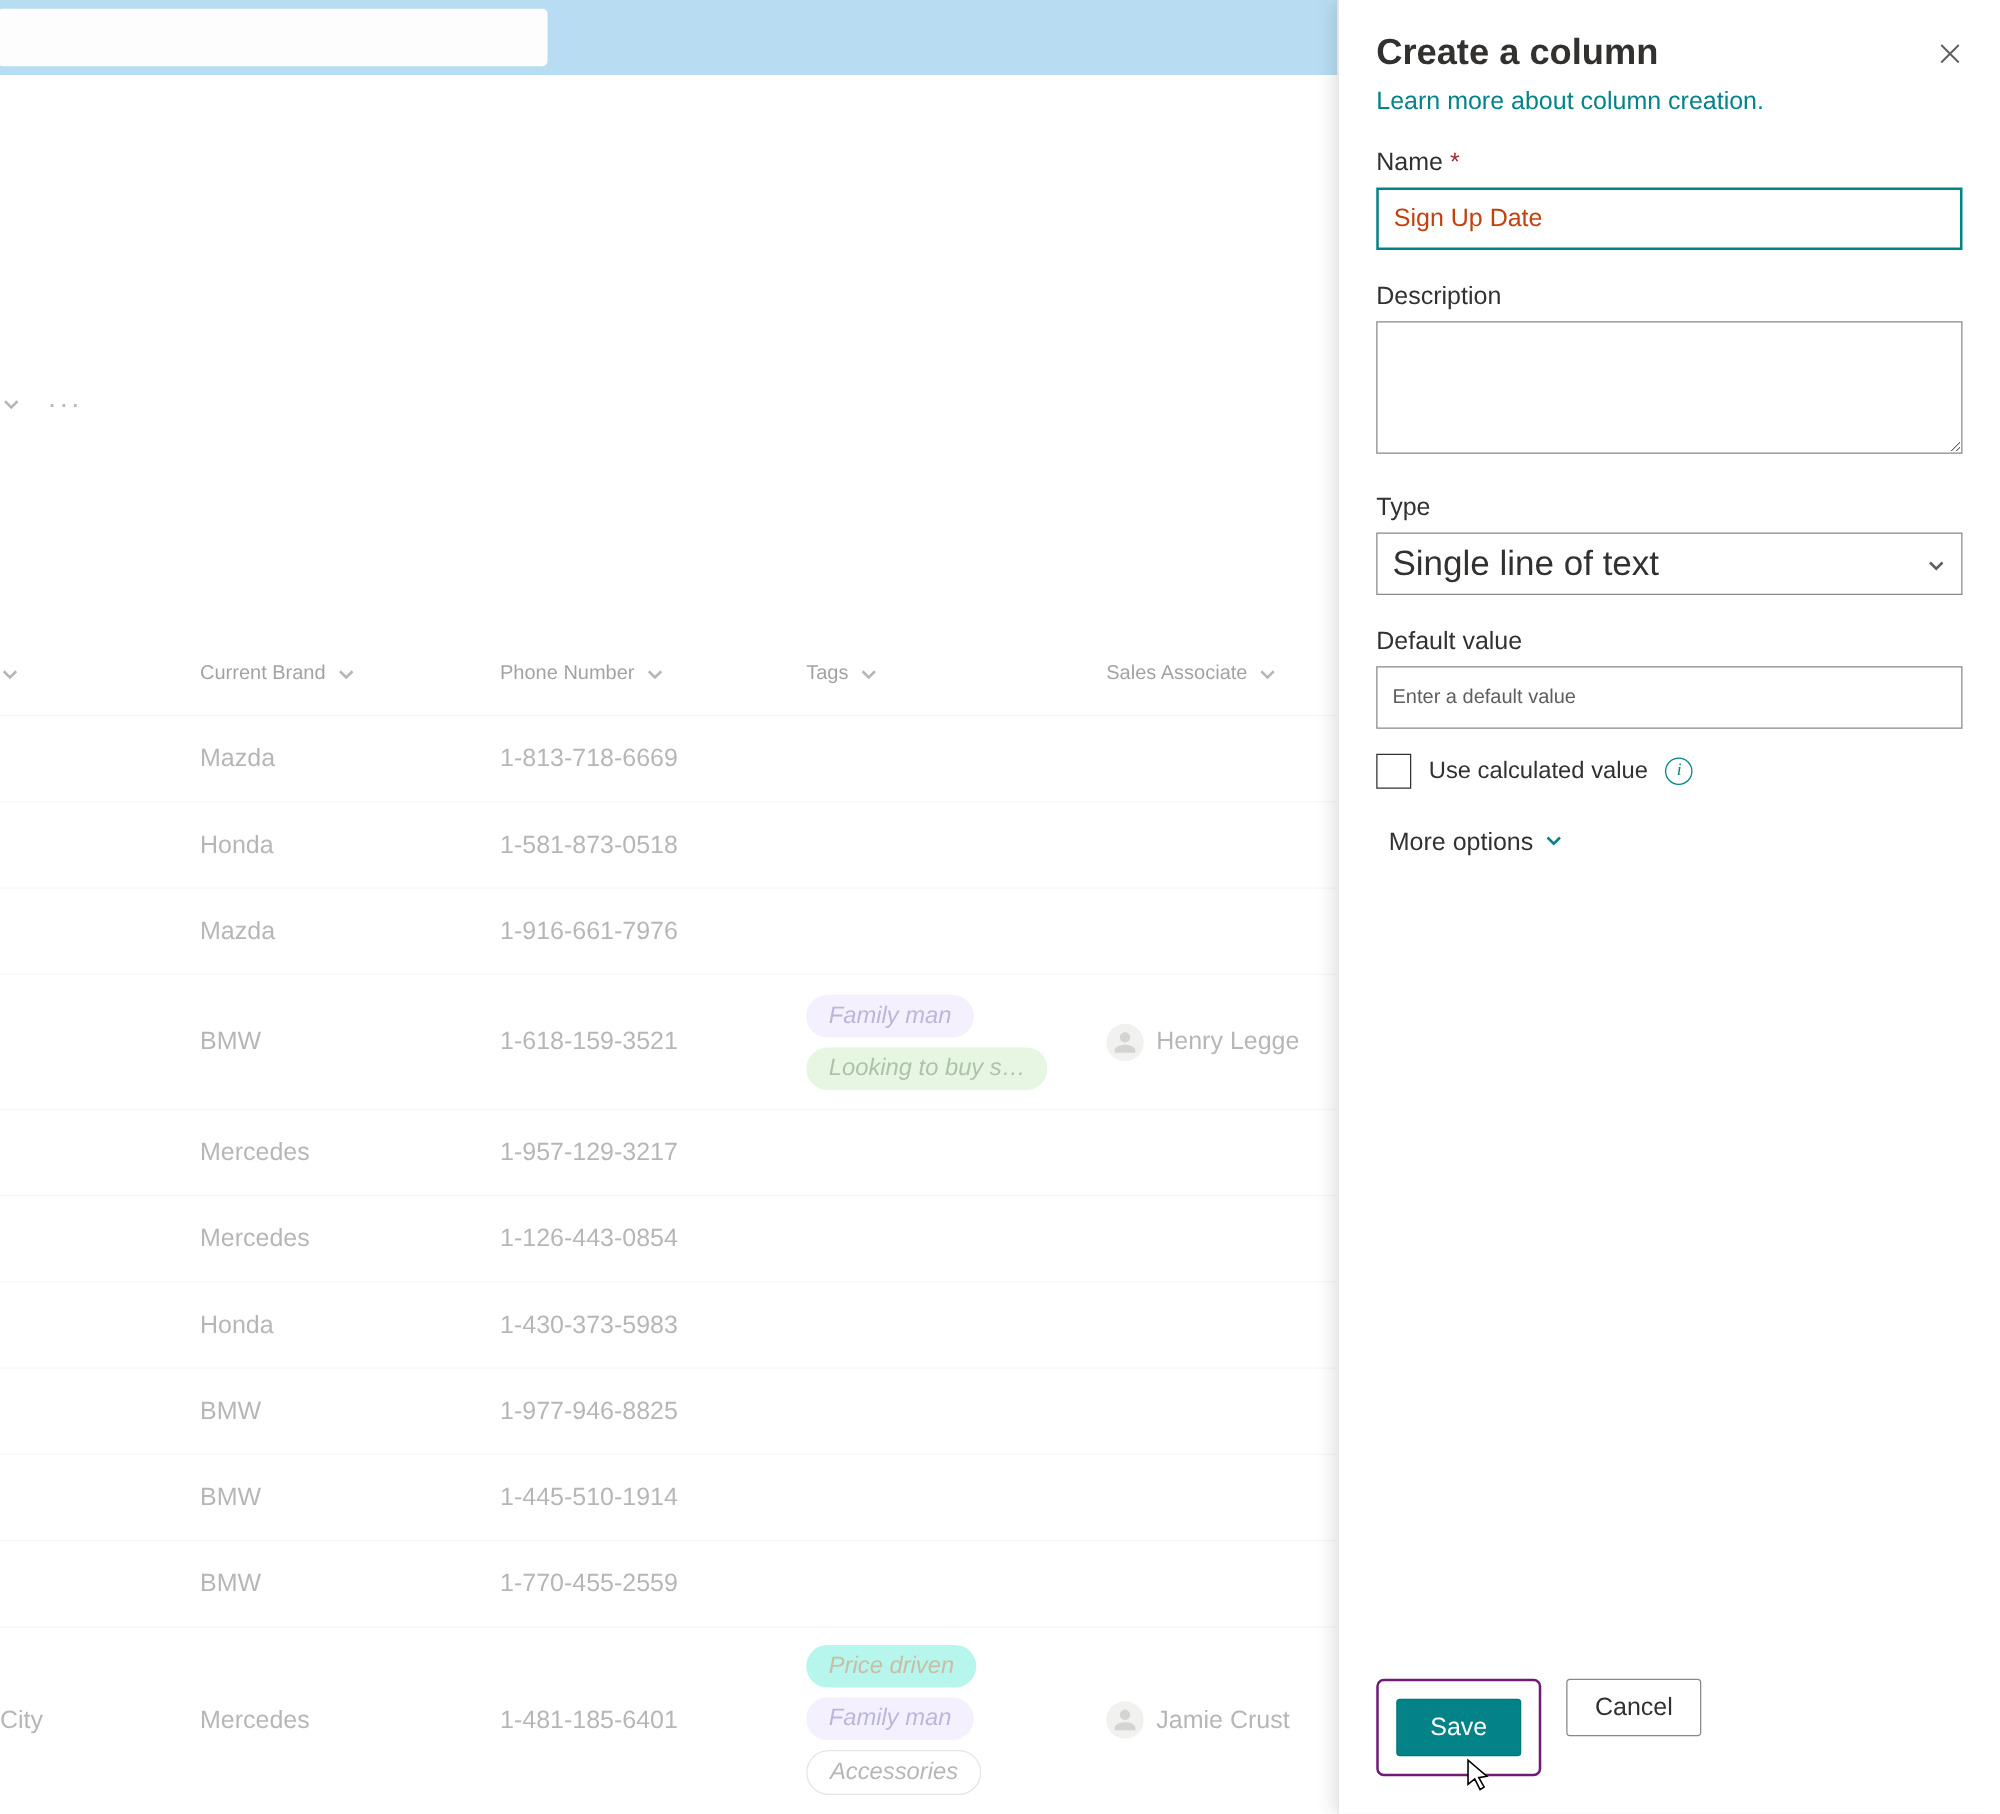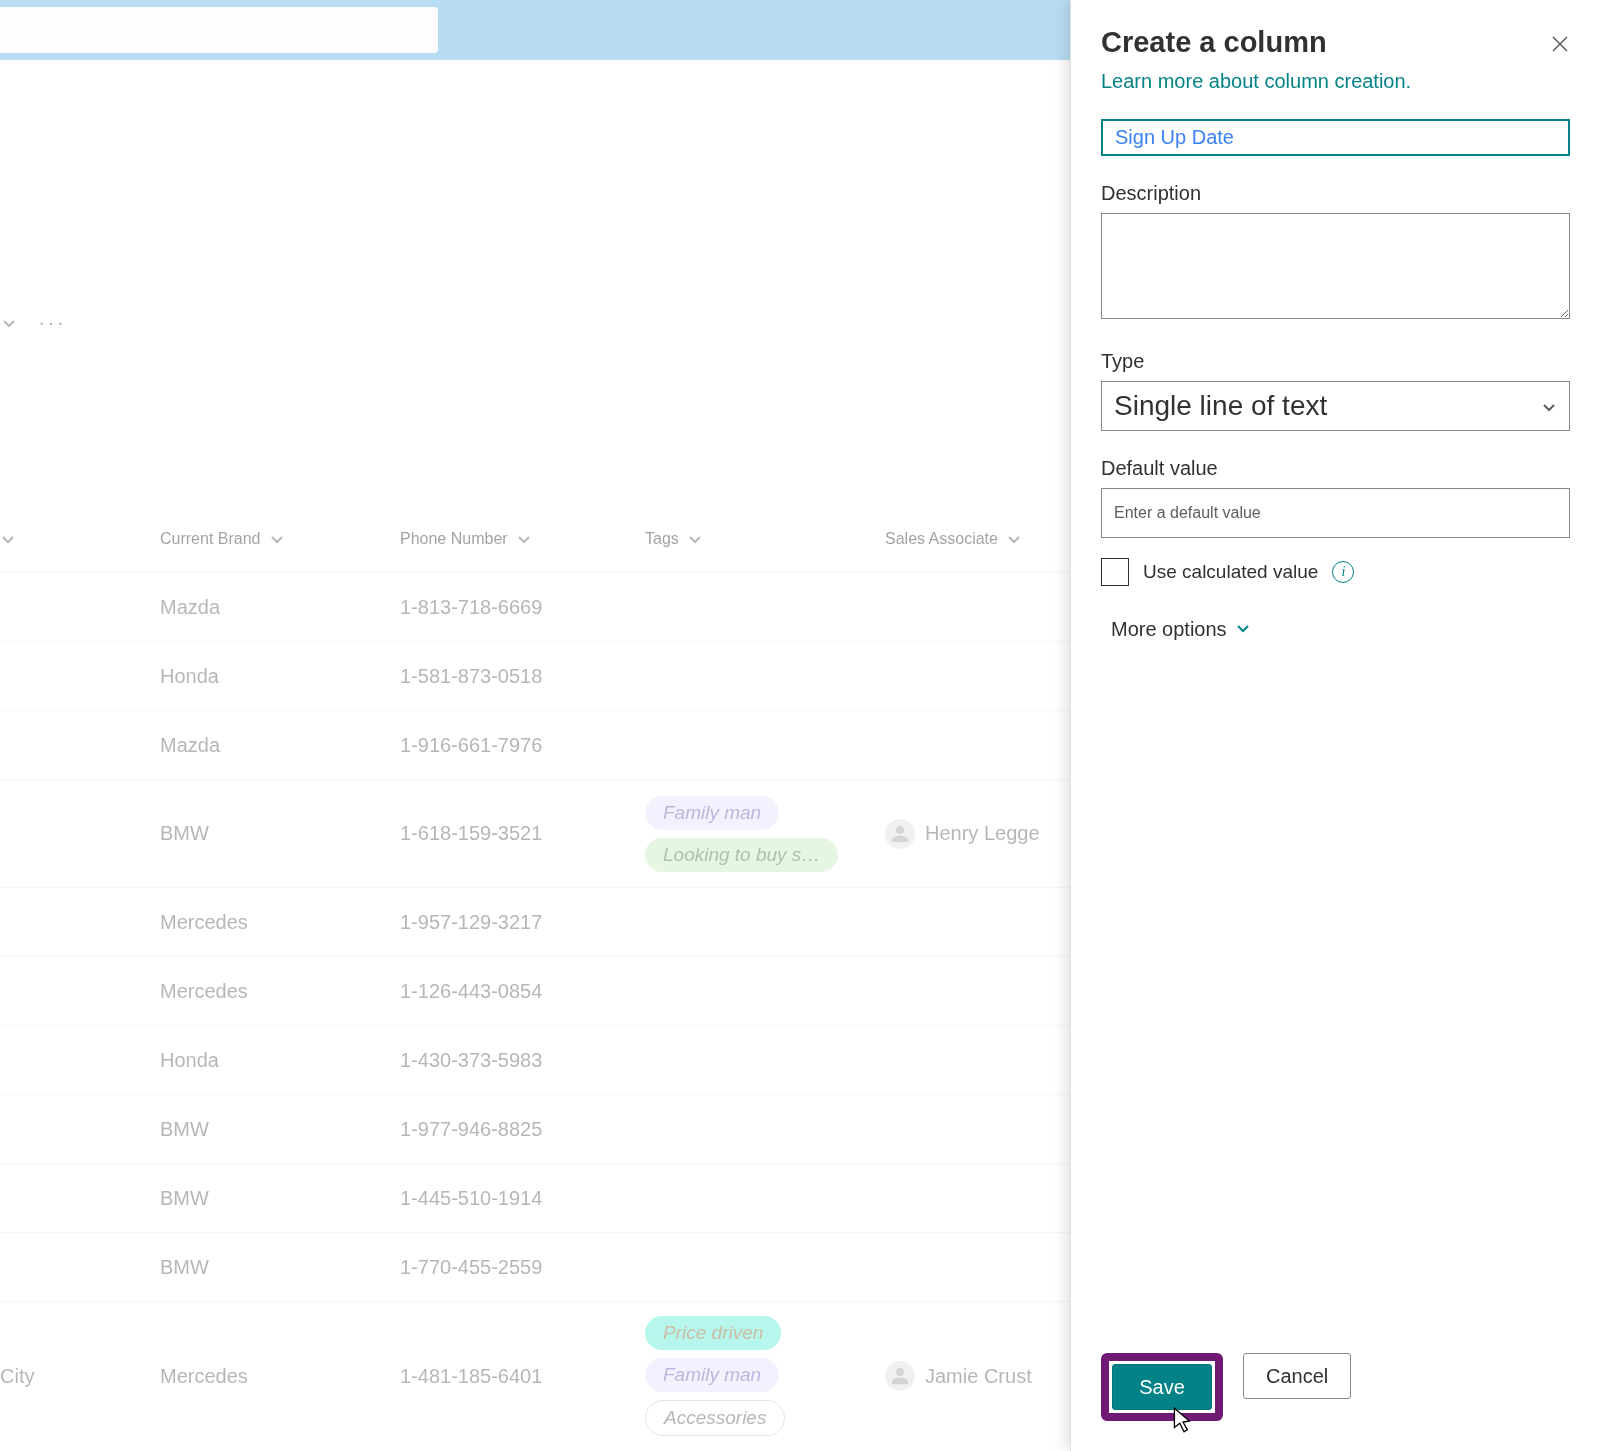--- a/index.html
+++ b/index.html
@@ -141,25 +141,25 @@
     color: #038387;
     font-size: 20px;
     margin-top: 10px;
     display:inline-block;
   }
   .form-group { margin-top: 26px; }
   .form-label { font-size: 20px; color: #323130; display:block; margin-bottom: 8px; }
   .req { color: #a4262c; }
   .text-input {
     width: 100%;
-    height: 37px;
+    height: 50px;
     border: 2px solid #038387;
     padding: 0 12px;
     font-size: 20px;
-    color: #3b82f6;
+    color: #c2410c;
     outline: none;
     font-family: inherit;
   }
   .textarea-input {
     width: 100%;
     height: 106px;
     border: 1px solid #8a8886;
     padding: 10px 12px;
     font-size: 20px;
     resize: both;
@@ -204,23 +204,23 @@
     padding-left: 10px;
   }
   .more-options .chev { color:#038387; }
 
   .panel-footer {
     padding: 20px 30px 30px 30px;
     display:flex;
     gap: 20px;
   }
   .save-highlight {
-    border: 8px solid #701a75;
+    border: 2px solid #701a75;
     border-radius: 6px;
-    padding: 3px;
+    padding: 14px;
     display:inline-block;
   }
   .btn {
     height: 46px;
     min-width: 100px;
     padding: 0 22px;
     font-size: 20px;
     cursor: pointer;
     border-radius: 3px;
     font-family: inherit;
@@ -407,20 +407,23 @@
       <div class="panel-title">Create a column</div>
       <div class="close-btn">
         <svg width="20" height="20" viewBox="0 0 20 20">
             <path d="M3 3 L17 17 M17 3 L3 17" stroke="#605e5c" stroke-width="1.5" fill="none"></path>
           </svg>
       </div>
     </div>
     <a class="learn-link">Learn more about column creation.</a>
 
     <div class="form-group">
+      <label class="form-label">
+        <span>Name</span> <span class="req">*</span>
+      </label>
       <input type="text" class="text-input" value="Sign Up Date" style="">
     </div>
 
     <div class="form-group">
       <label class="form-label">Description</label>
       <textarea class="textarea-input" style=""></textarea>
     </div>
 
     <div class="form-group">
       <label class="form-label">Type</label>

